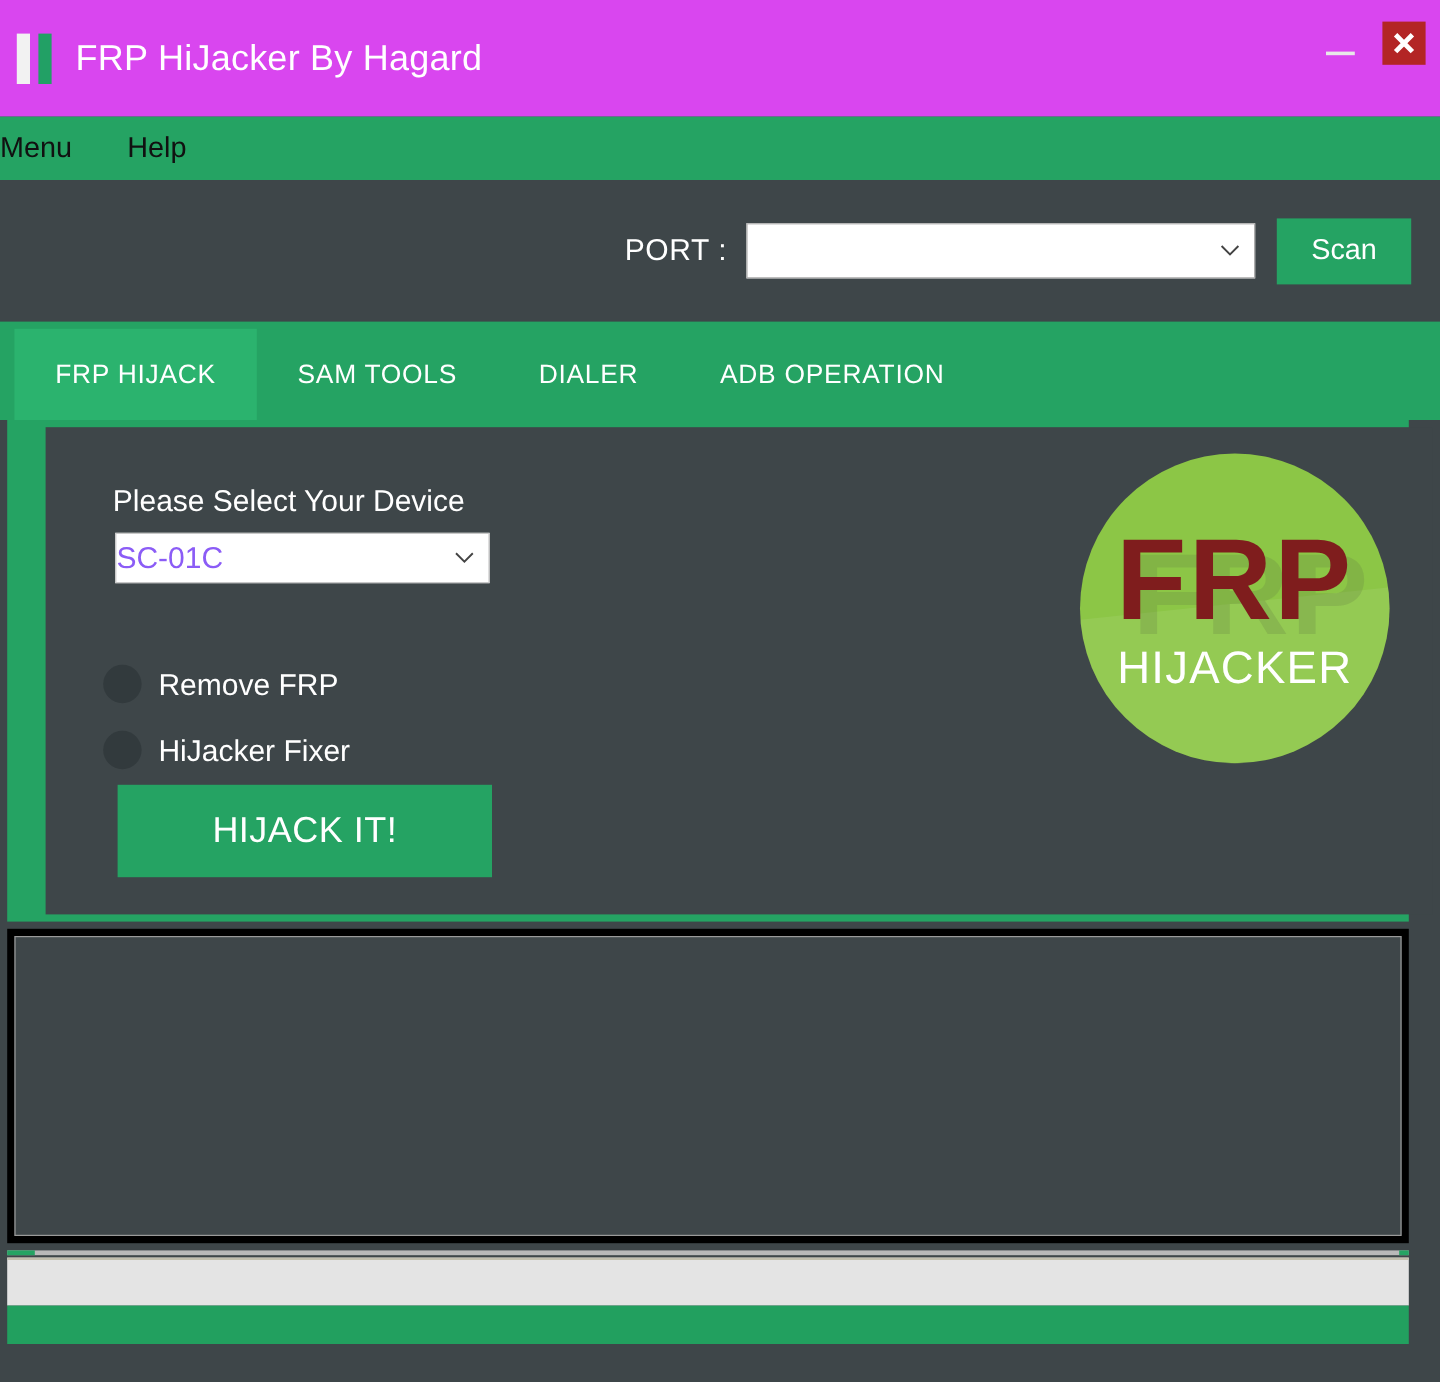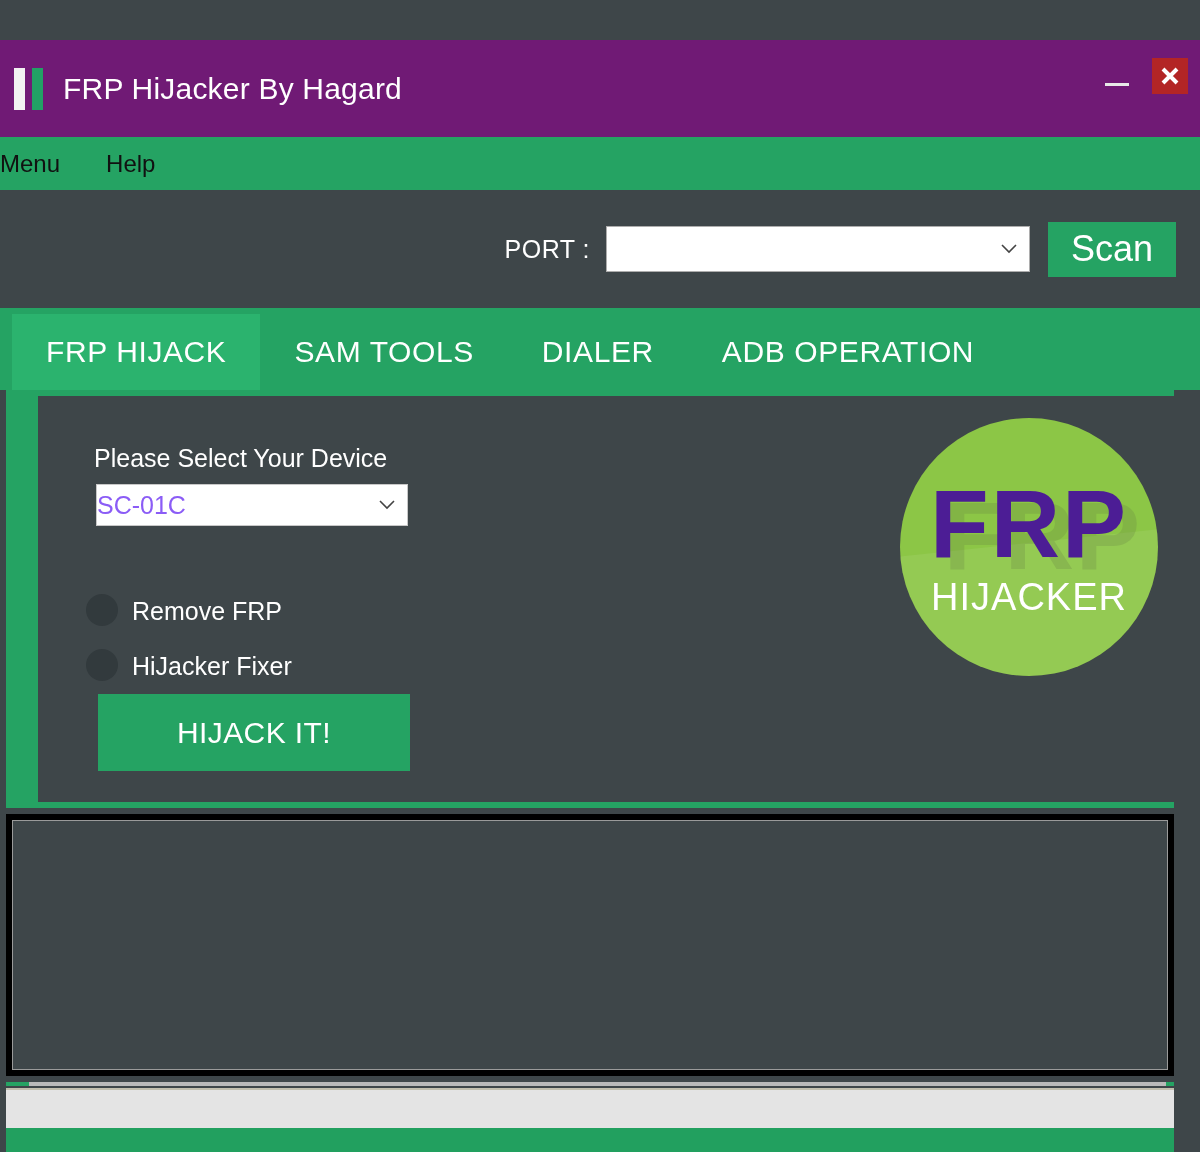--- a/index.html
+++ b/index.html
@@ -11,25 +11,24 @@
     width: 1200px;
     height: 1152px;
     font-family: "Liberation Sans", sans-serif;
     overflow: hidden;
     position: relative;
   }
 
   
   #titlebar {
     height: 97px;
-    background: #701a75;
-    display: flex;
-    align-items: center;
-    position: relative;
-    margin-top: 40px;
+    background: #d946ef;
+    display: flex;
+    align-items: center;
+    position: relative;
   }
   #app-logo {
     display: flex;
     align-items: center;
     margin-left: 14px;
     height: 44px;
   }
   #app-logo .bar {
     width: 11px;
     height: 42px;
@@ -133,25 +132,25 @@
   }
   .combo .chevron {
     position: absolute;
     right: 12px;
     top: 50%;
     transform: translateY(-50%);
     width: 16px;
     height: 10px;
   }
   #scan-button {
-    width: 128px;
+    width: 112px;
     height: 55px;
     background: #25a363;
     color: #ffffff;
-    font-size: 36px;
+    font-size: 24px;
     display: flex;
     align-items: center;
     justify-content: center;
     margin-left: 18px;
     cursor: pointer;
     border: none;
     font-family: "Liberation Sans", sans-serif;
   }
 
   
@@ -159,21 +158,21 @@
     height: 82px;
     background: #25a363;
     display: flex;
     align-items: stretch;
     padding-left: 12px;
     padding-top: 6px;
     box-sizing: border-box;
   }
   .tab {
     color: #ffffff;
-    font-size: 30px;
+    font-size: 22px;
     letter-spacing: 0.6px;
     display: flex;
     align-items: center;
     justify-content: center;
     padding: 0 34px;
     cursor: pointer;
     white-space: nowrap;
   }
   .tab.active {
     background: #2bb36e;
@@ -300,21 +299,21 @@
     text-align: center;
     color: #ffffff;
     font-size: 27px;
     letter-spacing: 2px;
   }
   #brand-frp {
     position: absolute;
     width: 100%;
     top: 58px;
     text-align: center;
-    color: #4c1d95;
+    color: #7f1d1d;
     font-size: 96px;
     font-weight: bold;
     letter-spacing: 2px;
     line-height: 1;
     text-shadow: 14px 12px 0 rgba(110,140,70,0.30);
   }
   #brand-hijacker {
     position: absolute;
     width: 100%;
     top: 158px;

